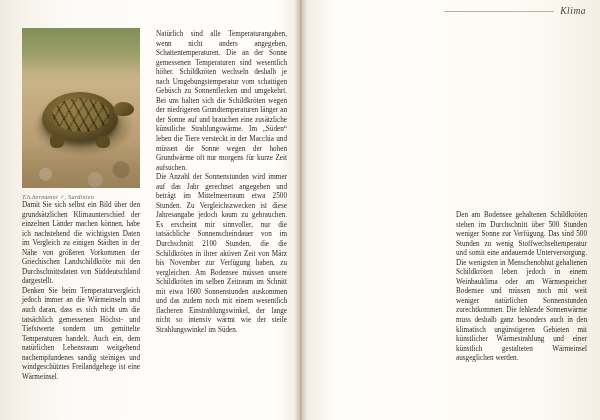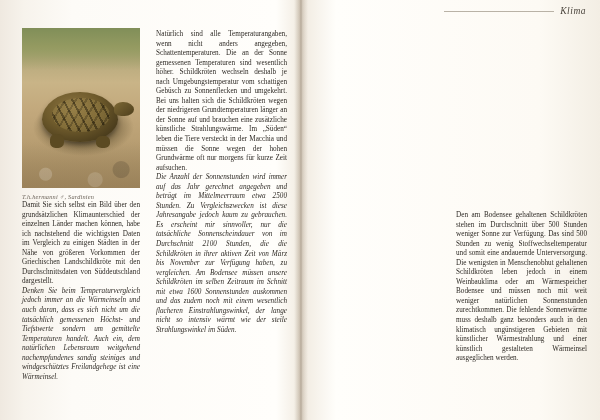--- a/index.html
+++ b/index.html
@@ -79,21 +79,21 @@
   
   .col{
     position:absolute;
     font-size:7.2px;line-height:9.55px;
     color:#2e2a25;
     text-align:justify;
     -webkit-hyphens:auto;hyphens:auto;
     word-spacing:.2px;
   }
   .col p{margin:0 0 0 0;text-indent:0;}
-  .col p + p{margin-top:0;font-style:italic;}
+  .col p + p{margin-top:0;}
   #left-col-lower{left:22px;top:201px;width:118px;}
   #right-col-upper{left:156px;top:30px;width:131px;}
   #right-col-lower{left:156px;top:211px;width:131px;}
 </style>
 </head>
 <body>
 
 <div class="page">
 
   <div class="leftpage">

